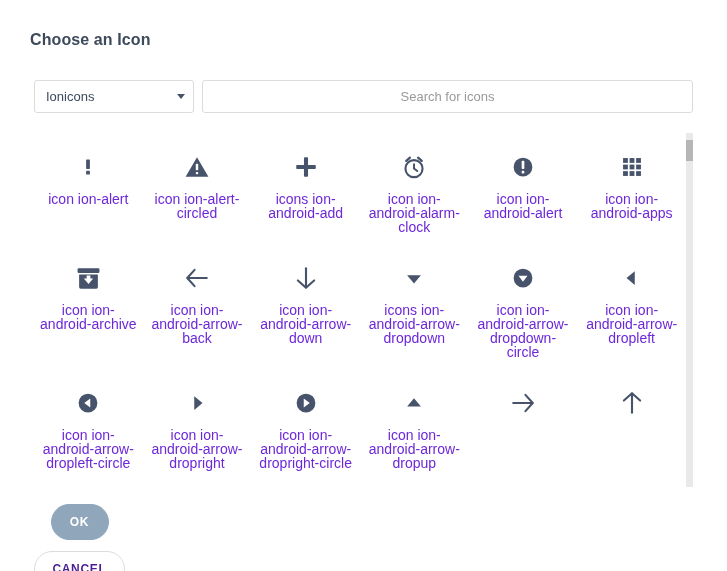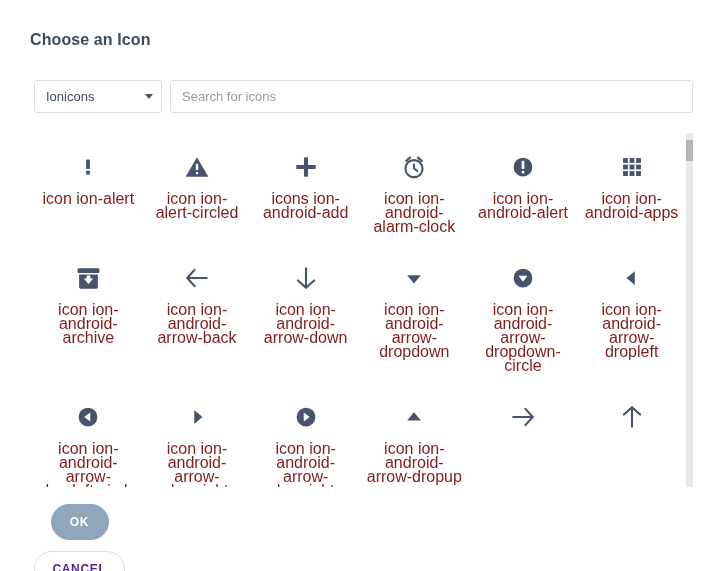--- a/index.html
+++ b/index.html
@@ -40,21 +40,21 @@
     left: 34px;
     top: 80px;
     width: 659px;
     height: 33px;
     display: flex;
     align-items: stretch;
   }
 
   .lib-select {
     position: relative;
-    width: 128px;
+    width: 160px;
     height: 33px;
     border: 1px solid #dcdcdc;
     border-radius: 3px;
     background: #ffffff;
     display: flex;
     align-items: center;
     padding: 0 8px 0 11px;
     cursor: pointer;
     flex: none;
   }
@@ -84,20 +84,21 @@
     width: 100%;
     height: 33px;
     border: 1px solid #dcdcdc;
     border-radius: 3px;
     background: #ffffff;
     padding: 0 11px;
     font-size: 13px;
     font-family: "Liberation Sans", sans-serif;
     color: #3d4a5c;
     outline: none;
+    text-align: center;
   }
   .search-input::placeholder { color: #9a9a9a; }
 
   
   .grid-region {
     position: absolute;
     left: 34px;
     top: 133px;
     width: 659px;
     height: 354px;
@@ -124,23 +125,23 @@
   }
   .icon-glyph {
     height: 42px;
     display: flex;
     align-items: center;
     justify-content: center;
     margin-bottom: 4px;
   }
   .icon-glyph svg { display: block; }
   .icon-label {
-    font-size: 16px;
+    font-size: 14px;
     line-height: 14px;
-    color: #7f1d1d;
+    color: #6d28d9;
     word-wrap: break-word;
   }
 
   
   .scrollbar-track {
     position: absolute;
     right: 0;
     top: 0;
     width: 7px;
     height: 354px;
@@ -309,21 +310,21 @@
               </svg>
             </div>
             <div class="icon-label">icon ion-android-arrow-down</div>
           </div>
           <div class="icon-cell">
             <div class="icon-glyph">
               <svg width="22" height="22" viewBox="0 0 32 32" fill="#46536b">
                 <path d="M6 12 H26 L16 24 Z"></path>
               </svg>
             </div>
-            <div class="icon-label">icon ion-android-arrow-dropdown</div>
+            <div class="icon-label">icons ion-android-arrow-dropdown</div>
           </div>
           <div class="icon-cell">
             <div class="icon-glyph">
               <svg width="24" height="24" viewBox="0 0 32 32" fill="#46536b">
                 <circle cx="16" cy="16" r="12.5"></circle>
                 <path d="M10 13 H22 L16 21 Z" fill="#fff"></path>
               </svg>
             </div>
             <div class="icon-label">icon ion-android-arrow-dropdown-circle</div>
           </div>

